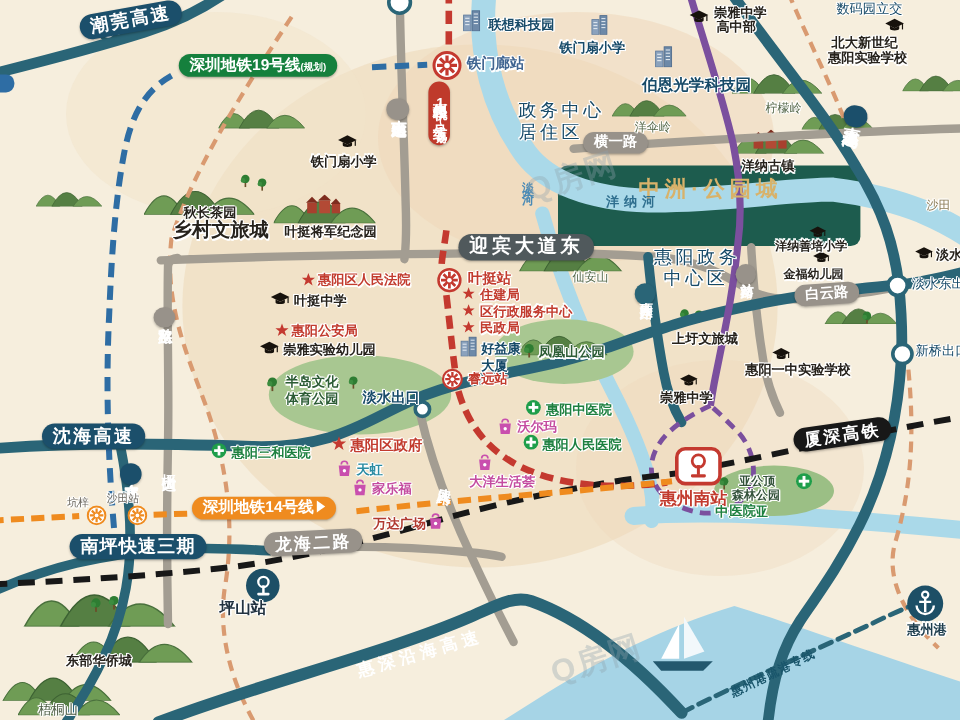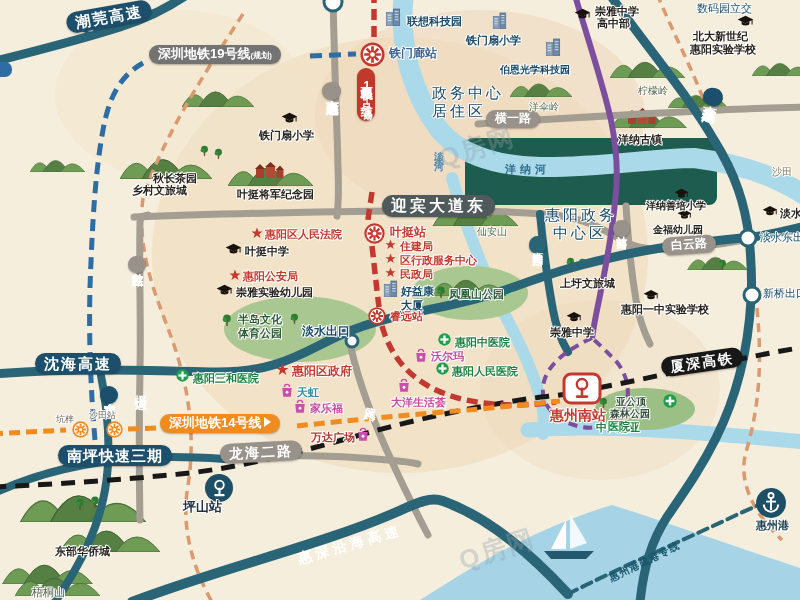--- a/index.html
+++ b/index.html
@@ -6,21 +6,21 @@
   #map{position:relative;width:800px;height:600px;background:#f6eedd;overflow:hidden;
        font-family:"Liberation Sans",sans-serif}
   svg.layer{position:absolute;left:0;top:0;z-index:1}
   .lbl{position:absolute;white-space:nowrap;z-index:3;line-height:1.15}
   .halo{text-shadow:1px 0 0 #fff,-1px 0 0 #fff,0 1px 0 #fff,0 -1px 0 #fff,
         1px 1px 0 #fff,-1px -1px 0 #fff}
   .pill{color:#fff;font-weight:700;text-align:center;border-radius:20px;padding:2px 9px;
         box-shadow:0 1px 2px rgba(0,0,0,.3)}
   .v{writing-mode:vertical-rl;text-orientation:upright;letter-spacing:1px;padding:7px 2px}
   .navy{background:#1b4f6b}.gray{background:#98928a}.dark{background:#50595c}
-  .redp{background:#bf3a2b}.bluep{background:#737373}.orangep{background:#ef8b1f}
+  .redp{background:#bf3a2b}.bluep{background:#15803d}.orangep{background:#ef8b1f}
   .blackp{background:#181818}.tealp{background:#2a6577}
   .t-red{color:#c23b2e}.t-green{color:#1e8040}.t-navy{color:#174a68}.t-pink{color:#c44ca0}
   .t-dark{color:#26221c}.t-blue{color:#3f6491}.t-park{color:#2c5c35}.t-teal{color:#2b8ca3}
   .b{font-weight:700}
   .area{color:#174a68;font-weight:400;letter-spacing:3px}
   .tag{font-size:8px;letter-spacing:0}
   .wm{position:absolute;z-index:4;color:#8fa3ad;opacity:.35;font-weight:700;font-size:26px;
       transform:rotate(-18deg);letter-spacing:2px}
   .arrow{display:inline-block;width:0;height:0;border-left:7px solid #fff;
          border-top:5px solid transparent;border-bottom:5px solid transparent;margin-left:3px}
@@ -246,20 +246,21 @@
       <use href="#bldg" x="545" y="38" width="16" height="18"></use>
       <use href="#bldg" x="383" y="280" width="15" height="17"></use>
       <use href="#tree" x="436" y="286" width="10" height="13"></use>
       <use href="#tree" x="222" y="314" width="10" height="13"></use>
       <use href="#tree" x="599" y="397" width="9" height="12"></use>
     </g>
 
     <rect x="-12" y="62" width="24" height="15" rx="7" fill="#2e6da4"></rect>
   </svg>
 
+  <div class="goldtitle" style="left:478px;top:145px;width:228px">中洲·公园城</div>
 
   <div class="lbl pill navy" style="left:66px;top:6px;font-size:15px;transform:rotate(-10deg);letter-spacing:2px">潮莞高速</div>
   <div class="lbl pill bluep" style="left:149px;top:45px;font-size:13px"><span>深圳地铁19号线</span><span class="tag">(规划)</span></div>
   <div class="lbl pill gray v" style="left:322px;top:82px;font-size:13px">惠南大道</div>
   <div class="lbl pill redp v" style="left:357px;top:68px;font-size:12px"><span>惠州轻轨1号线</span><span class="tag">(规划)</span></div>
   <div class="lbl pill gray" style="left:486px;top:110px;font-size:12px">横一路</div>
   <div class="lbl pill dark" style="left:382px;top:195px;font-size:16px;letter-spacing:3px">迎宾大道东</div>
   <div class="lbl pill gray" style="left:662px;top:236px;font-size:12px;transform:rotate(-4deg)">白云路</div>
   <div class="lbl pill gray v" style="left:128px;top:256px;font-size:12px">秋宝路</div>
   <div class="lbl pill tealp v" style="left:529px;top:236px;font-size:11px">内环东路</div>
@@ -290,21 +291,21 @@
   <div class="lbl halo t-navy" style="left:763px;top:287px;font-size:11px">新桥出口</div>
   <div class="lbl halo t-navy" style="left:697px;top:2px;font-size:11px">数码园立交</div>
 
   <div class="lbl halo area" style="left:432px;top:84px;font-size:15px">政务中心</div>
   <div class="lbl halo area" style="left:432px;top:102px;font-size:15px">居住区</div>
   <div class="lbl halo area" style="left:545px;top:206px;font-size:15px">惠阳政务</div>
   <div class="lbl halo area" style="left:553px;top:224px;font-size:15px">中心区</div>
   <div class="lbl halo b t-dark" style="left:560px;top:277px;font-size:11px">上圩文旅城</div>
   <div class="lbl halo b t-dark" style="left:618px;top:133px;font-size:11px">洋纳古镇</div>
   <div class="lbl halo b t-dark" style="left:153px;top:172px;font-size:11px">秋长茶园</div>
-  <div class="lbl halo b t-dark" style="left:132px;top:184px;font-size:11px">乡村文旅城</div>
+  <div class="lbl halo b t-dark" style="left:144px;top:184px;font-size:16px">乡村文旅城</div>
   <div class="lbl halo b t-dark" style="left:237px;top:188px;font-size:11px">叶挺将军纪念园</div>
   <div class="lbl halo b t-dark" style="left:55px;top:545px;font-size:11px">东部华侨城</div>
 
   <div class="lbl halo" style="left:529px;top:101px;font-size:10px;color:#55684a">洋伞岭</div>
   <div class="lbl halo" style="left:638px;top:85px;font-size:10px;color:#55684a">柠檬岭</div>
   <div class="lbl halo" style="left:477px;top:226px;font-size:10px;color:#55684a">仙安山</div>
   <div class="lbl halo" style="left:32px;top:586px;font-size:11px;color:#4a5a42">梧桐山</div>
   <div class="lbl halo" style="left:772px;top:166px;font-size:10px;color:#8a7a55">沙田</div>
   <div class="lbl v" style="left:431px;top:136px;font-size:10px;color:#4a8ab5;letter-spacing:5px;font-weight:700">淡水河</div>
   <div class="lbl" style="left:505px;top:163px;font-size:11px;color:#2e6e8e;font-weight:700;letter-spacing:4px">洋纳河</div>
@@ -342,20 +343,20 @@
   <div class="lbl halo b t-green" style="left:608px;top:420px;font-size:11px">医院</div>
 
   <div class="lbl halo b t-teal" style="left:297px;top:386px;font-size:11px">天虹</div>
   <div class="lbl halo b t-pink" style="left:310px;top:402px;font-size:11px">家乐福</div>
   <div class="lbl halo b" style="left:311px;top:431px;font-size:11px;color:#b03a30">万达广场</div>
   <div class="lbl halo b t-pink" style="left:431px;top:350px;font-size:11px">沃尔玛</div>
   <div class="lbl halo b t-pink" style="left:391px;top:396px;font-size:11px">大洋生活荟</div>
 
   <div class="lbl halo b t-navy" style="left:407px;top:15px;font-size:11px">联想科技园</div>
   <div class="lbl halo b t-navy" style="left:466px;top:34px;font-size:11px">铁门扇小学</div>
-  <div class="lbl halo b t-navy" style="left:500px;top:64px;font-size:10px">伯恩光学科技园</div>
+  <div class="lbl halo b t-navy" style="left:535px;top:64px;font-size:13px">伯恩光学科技园</div>
   <div class="lbl halo b t-navy" style="left:401px;top:285px;font-size:11px">好益康</div>
   <div class="lbl halo b t-navy" style="left:401px;top:299px;font-size:11px">大厦</div>
 
   <div class="wm" style="left:438px;top:130px">Q房网</div>
   <div class="wm" style="left:458px;top:532px">Q房网</div>
 
 </div>
 
 </body></html>

